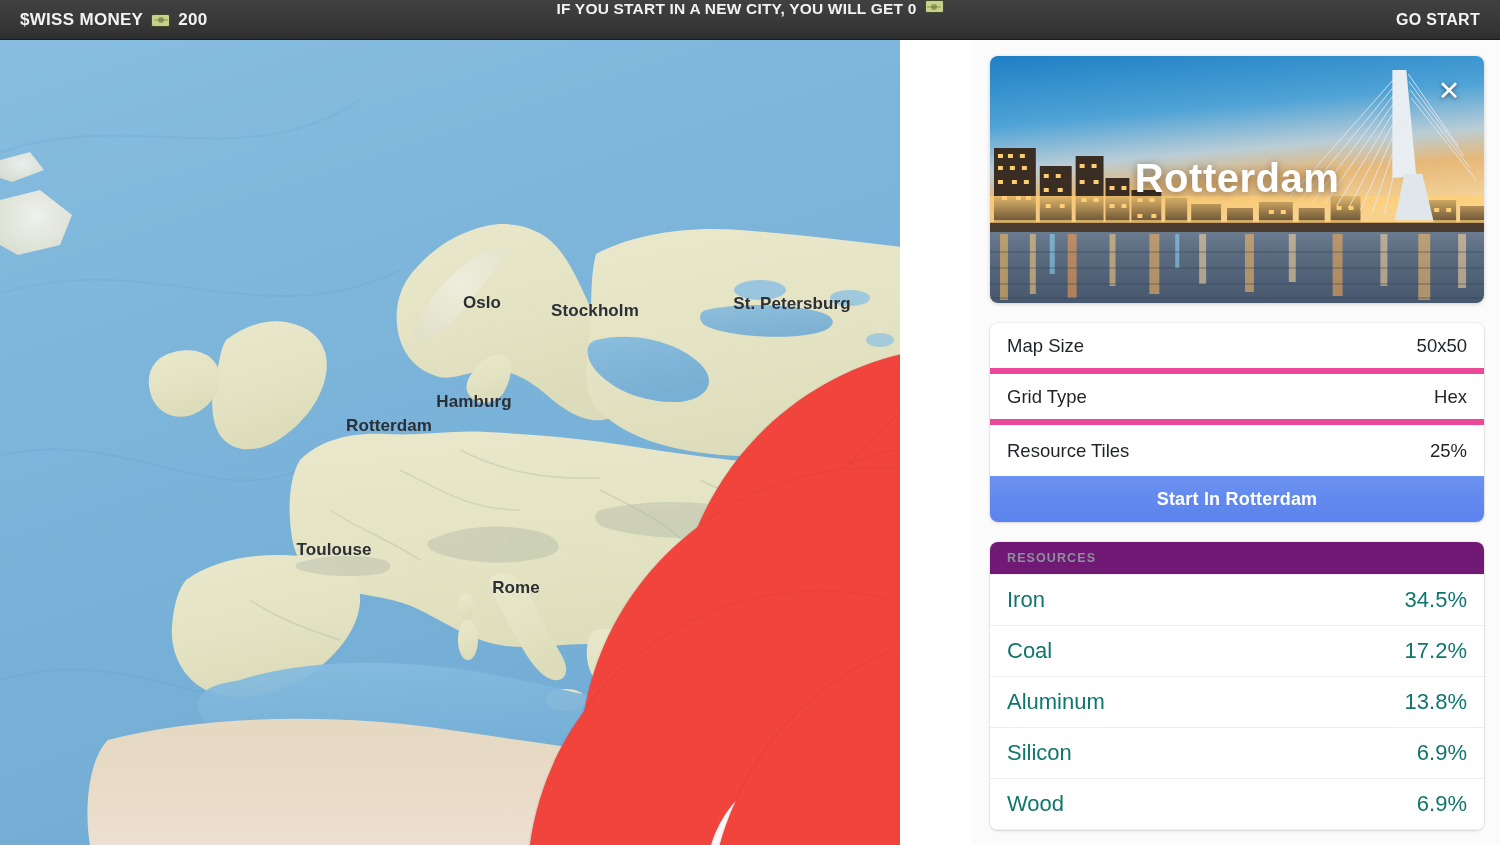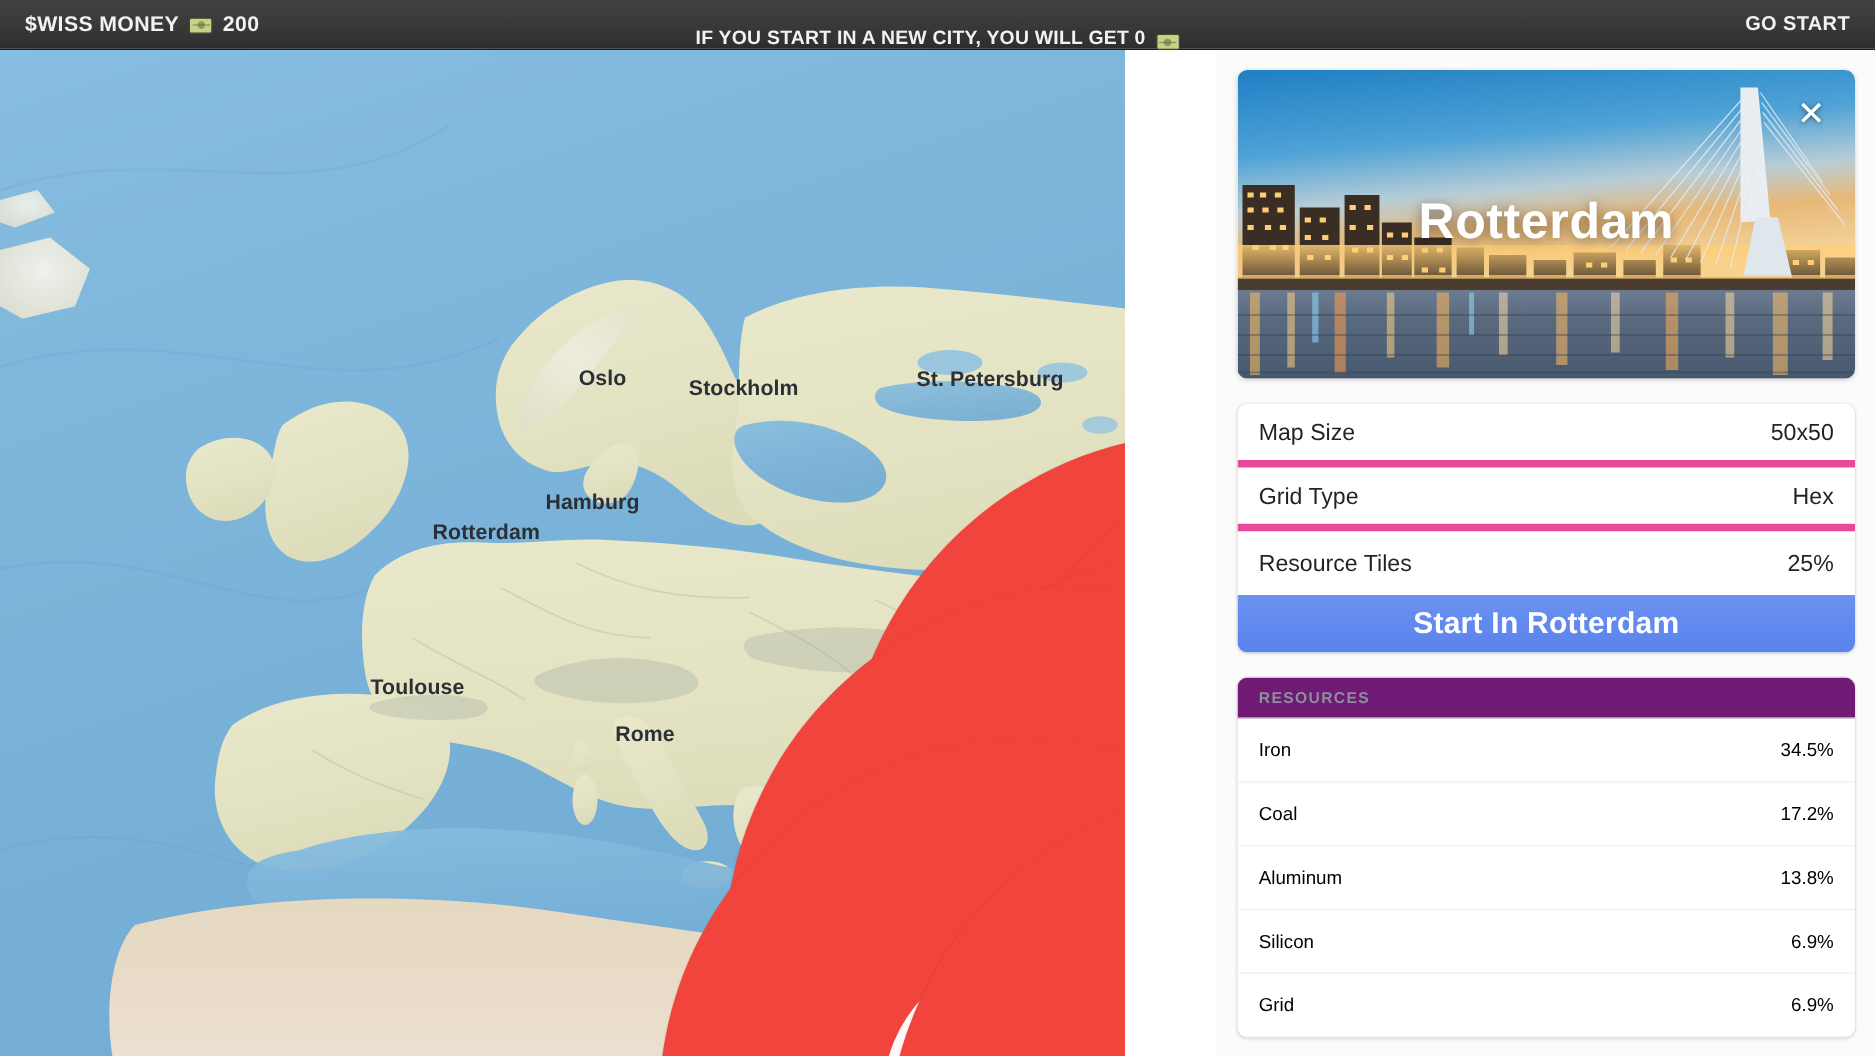--- a/index.html
+++ b/index.html
@@ -22,21 +22,21 @@
     padding-left: 30px;
   }
   #topbar .money {
     position: absolute; left: 20px; top: 0; height: 40px;
     display: flex; align-items: center; gap: 8px;
     font-size: 17px; font-weight: bold; letter-spacing: .3px;
     white-space: nowrap;
   }
   #topbar .center {
     position: absolute; left: 0; right: 0; top: 0; height: 40px;
-    display: flex; align-items: flex-end; justify-content: center; gap: 8px;
+    display: flex; align-items: flex-start; justify-content: center; gap: 8px;
     font-size: 15.5px; font-weight: bold; letter-spacing: .2px;
   }
   #topbar .goback {
     position: absolute; right: 20px; top: 0; height: 40px;
     display: flex; align-items: center;
     font-size: 16px; font-weight: bold; letter-spacing: .3px;
     cursor: pointer;
   }
   .bill {
     display: inline-block;
@@ -151,21 +151,21 @@
   .row .label { font-weight: 400; }
   .row .value { font-weight: 400; }
 
   #start-btn {
     display: block;
     width: 100%;
     height: 46px;
     border: none;
     background: linear-gradient(to bottom, #6d93f1 0%, #6189ee 50%, #5b84ed 100%);
     color: #ffffff;
-    font-size: 24px;
+    font-size: 18px;
     font-weight: 700;
     letter-spacing: .2px;
     font-family: "Liberation Sans", sans-serif;
     cursor: pointer;
   }
 
   
   #resources-card { }
   .section-head {
     height: 33px;
@@ -176,22 +176,22 @@
     color: #8b919b;
     font-size: 12.5px;
     font-weight: 600;
     letter-spacing: 1.1px;
   }
   .res-row {
     display: flex; align-items: center; justify-content: space-between;
     height: 51px;
     padding: 0 17px;
     border-bottom: 1px solid #eceef1;
-    font-size: 15px;
-    color: #000000;
+    font-size: 22px;
+    color: #0f766e;
     text-align: right;
   }
 </style>
 </head>
 <body>
 
 <div id="topbar">
 
   <div class="money">
     <span>$WISS MONEY</span>
@@ -560,19 +560,19 @@
         </div>
         <div class="res-row">
           <span class="label">Aluminum</span>
           <span class="value">13.8%</span>
         </div>
         <div class="res-row">
           <span class="label">Silicon</span>
           <span class="value">6.9%</span>
         </div>
         <div class="res-row">
-          <span class="label">Grid</span>
+          <span class="label">Wood</span>
           <span class="value">6.9%</span>
         </div>
       </div>
   </div>
 
 </div>
 
 </body></html>

